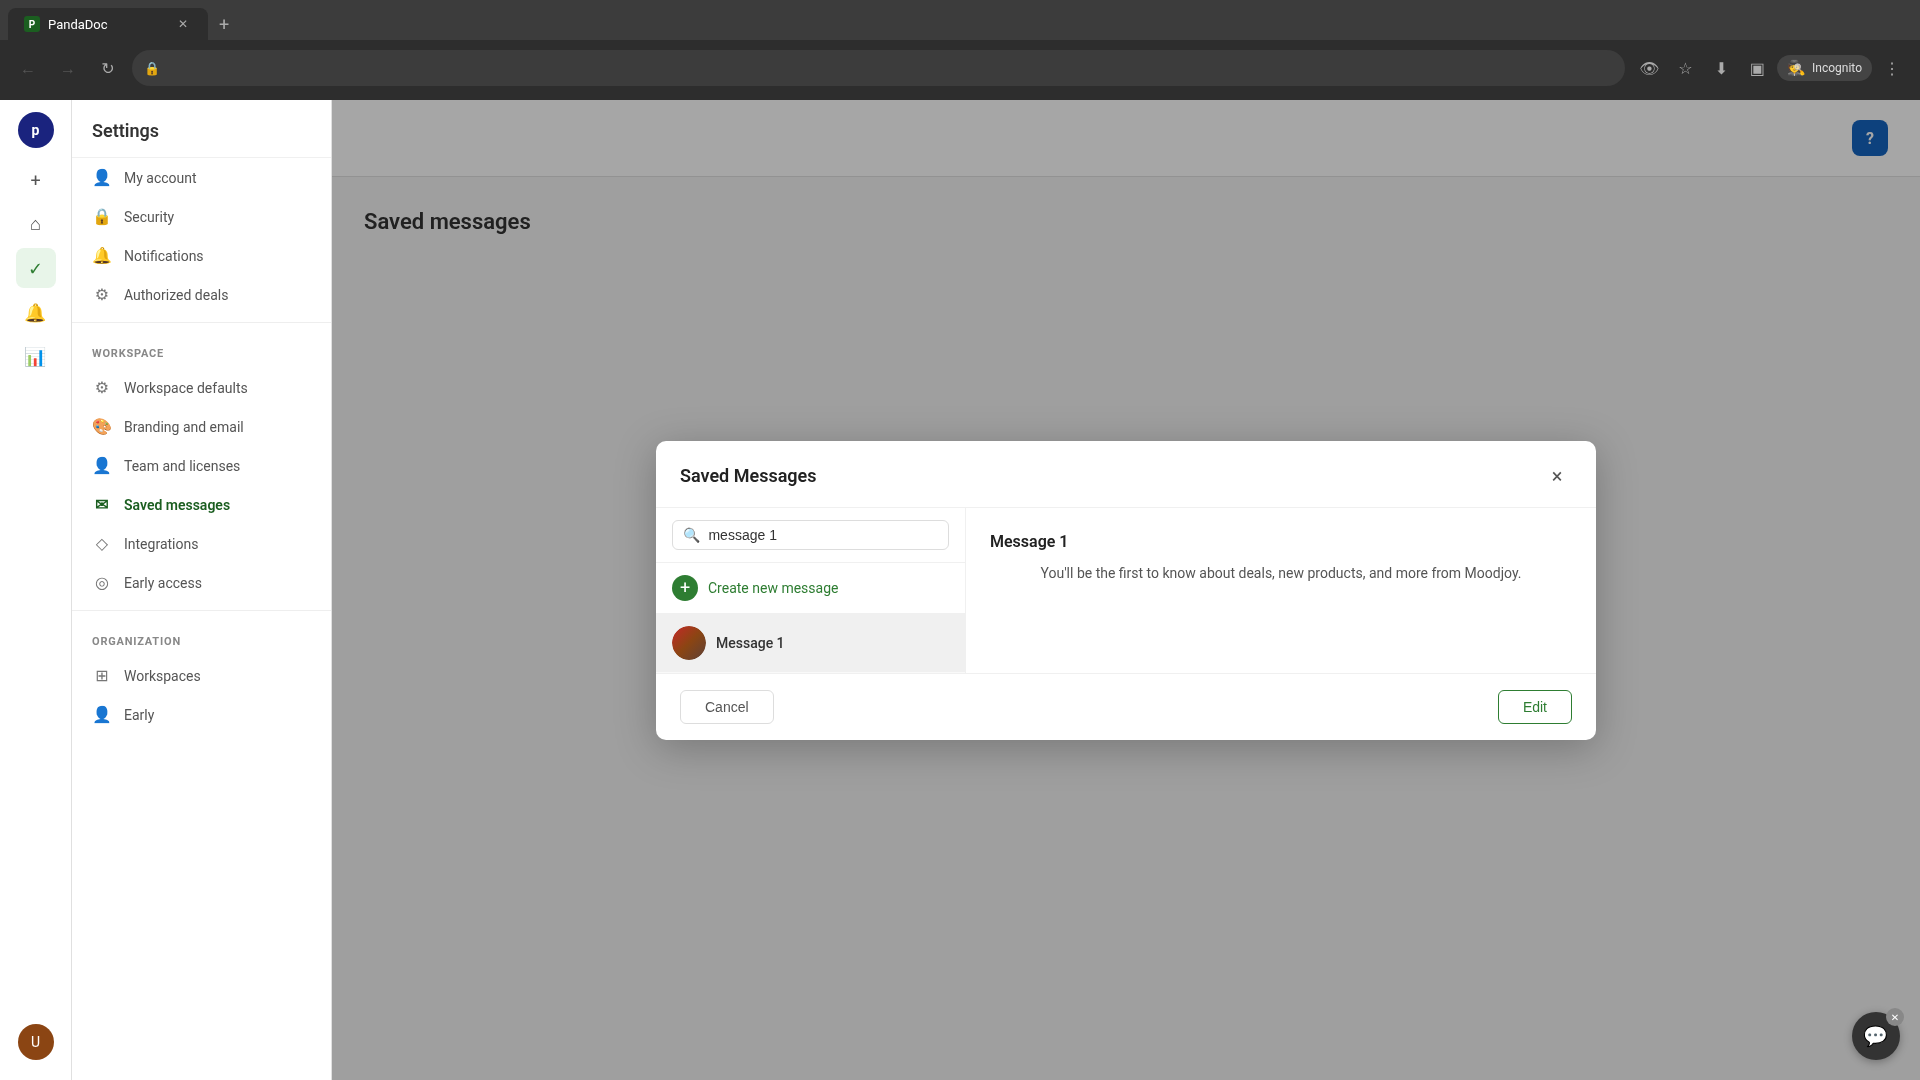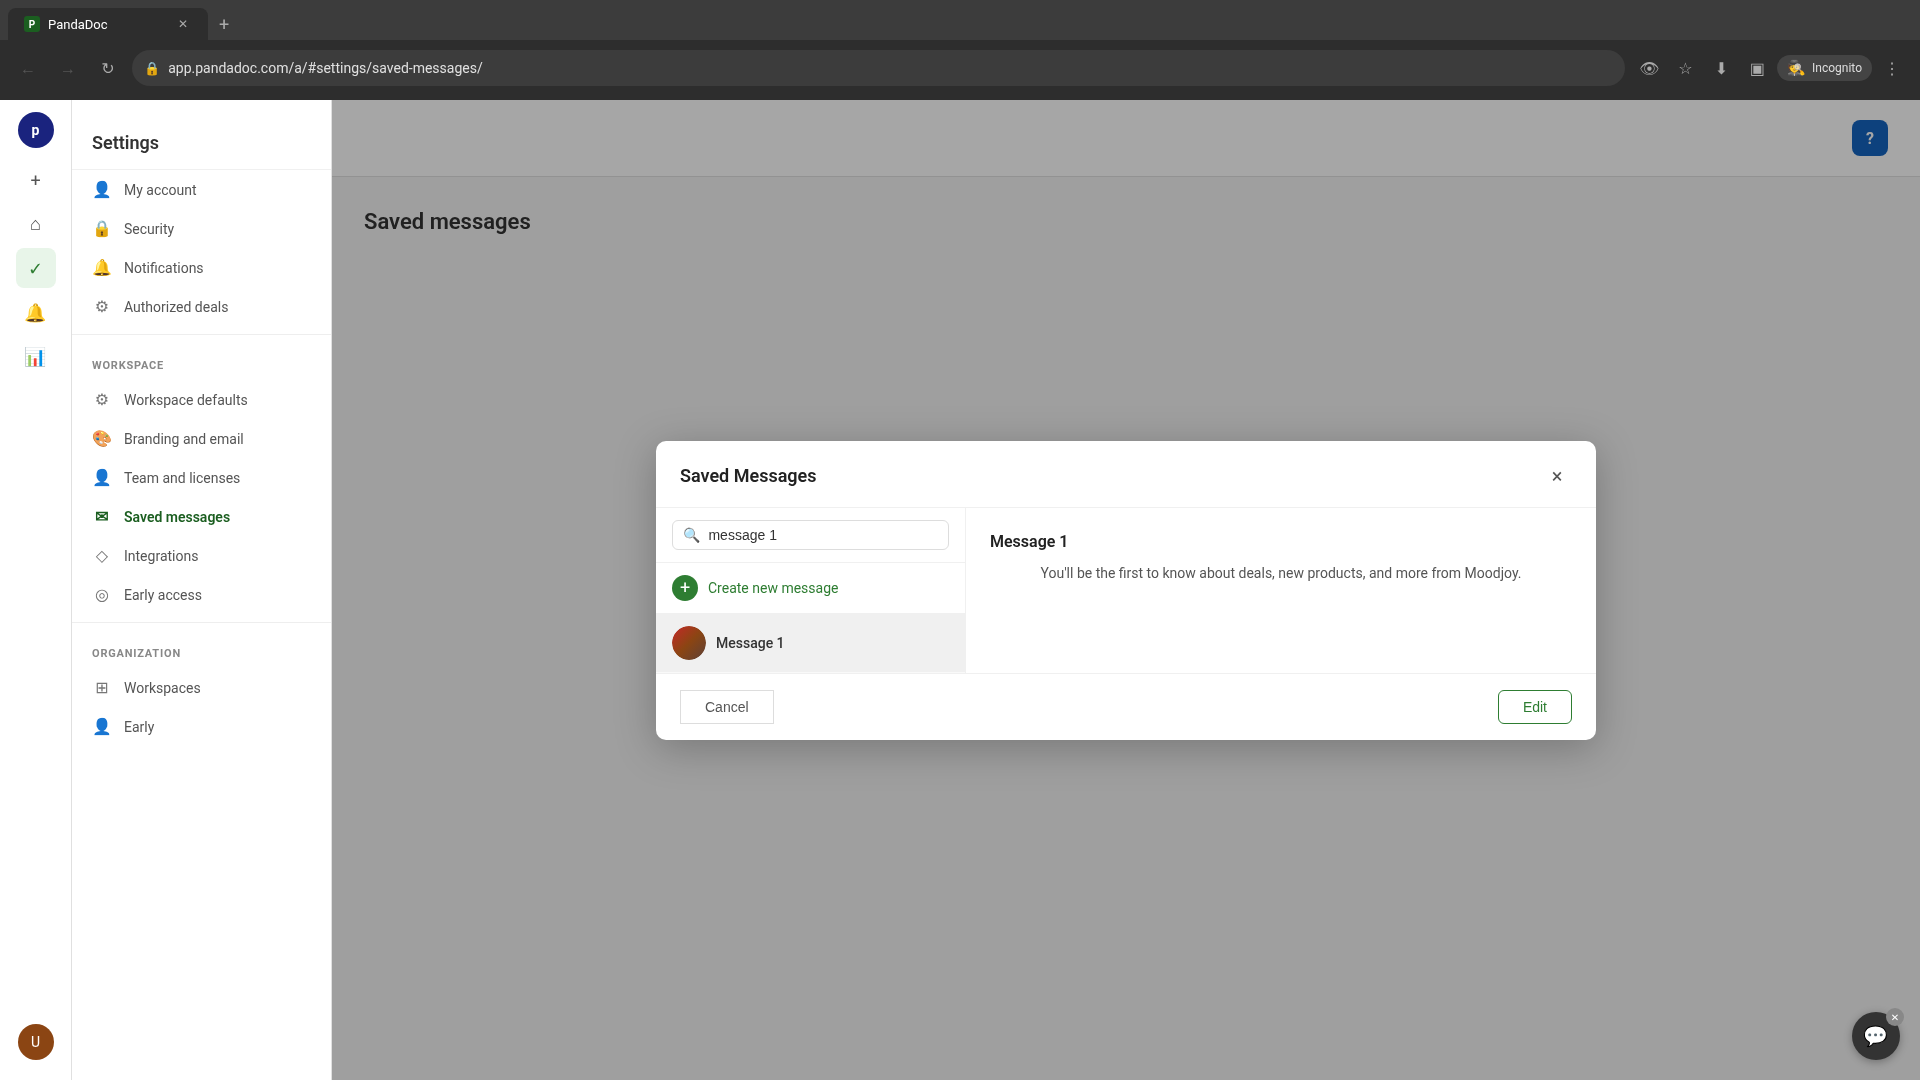--- a/index.html
+++ b/index.html
@@ -202,21 +202,21 @@
 
     
     .sidebar {
       width: 260px;
       background: #fff;
       border-right: 1px solid #e0e0e0;
       padding: 0;
       overflow-y: auto;
     }
     .sidebar-header {
-      padding: 32px 20px 16px;
+      padding: 20px 20px 16px;
       font-size: 18px;
       font-weight: 600;
       color: #333;
       border-bottom: 1px solid #f0f0f0;
     }
     .sidebar-section-label {
       font-size: 11px;
       font-weight: 700;
       color: #888;
       text-transform: uppercase;
@@ -462,21 +462,21 @@
     .modal-footer {
       display: flex;
       justify-content: space-between;
       align-items: center;
       padding: 16px 24px;
       border-top: 1px solid #f0f0f0;
     }
     .btn-cancel {
       padding: 8px 24px;
       border: 1px solid #ddd;
-      border-radius: 0;
+      border-radius: 6px;
       background: #fff;
       color: #555;
       font-size: 14px;
       cursor: pointer;
     }
     .btn-edit {
       padding: 8px 24px;
       border: 1px solid #2e7d32;
       border-radius: 6px;
       background: #fff;
@@ -532,21 +532,20 @@
       <div class="tab-close">✕</div>
     </div>
     <div class="tab-new">+</div>
   </div>
   <div class="browser-toolbar">
     <div class="nav-btn disabled">←</div>
     <div class="nav-btn disabled">→</div>
     <div class="nav-btn">↻</div>
     <div class="address-bar">
       <span class="address-bar-lock">🔒</span>
-      <span class="address-bar-url">app.pandadoc.com/a/#settings/saved-messages/</span>
     </div>
     <div class="toolbar-actions">
       <div class="toolbar-action-btn">👁</div>
       <div class="toolbar-action-btn">☆</div>
       <div class="toolbar-action-btn">⬇</div>
       <div class="toolbar-action-btn">▣</div>
       <div class="incognito-badge">
         <span class="incognito-icon">🕵</span>
         <span>Incognito</span>
       </div>

